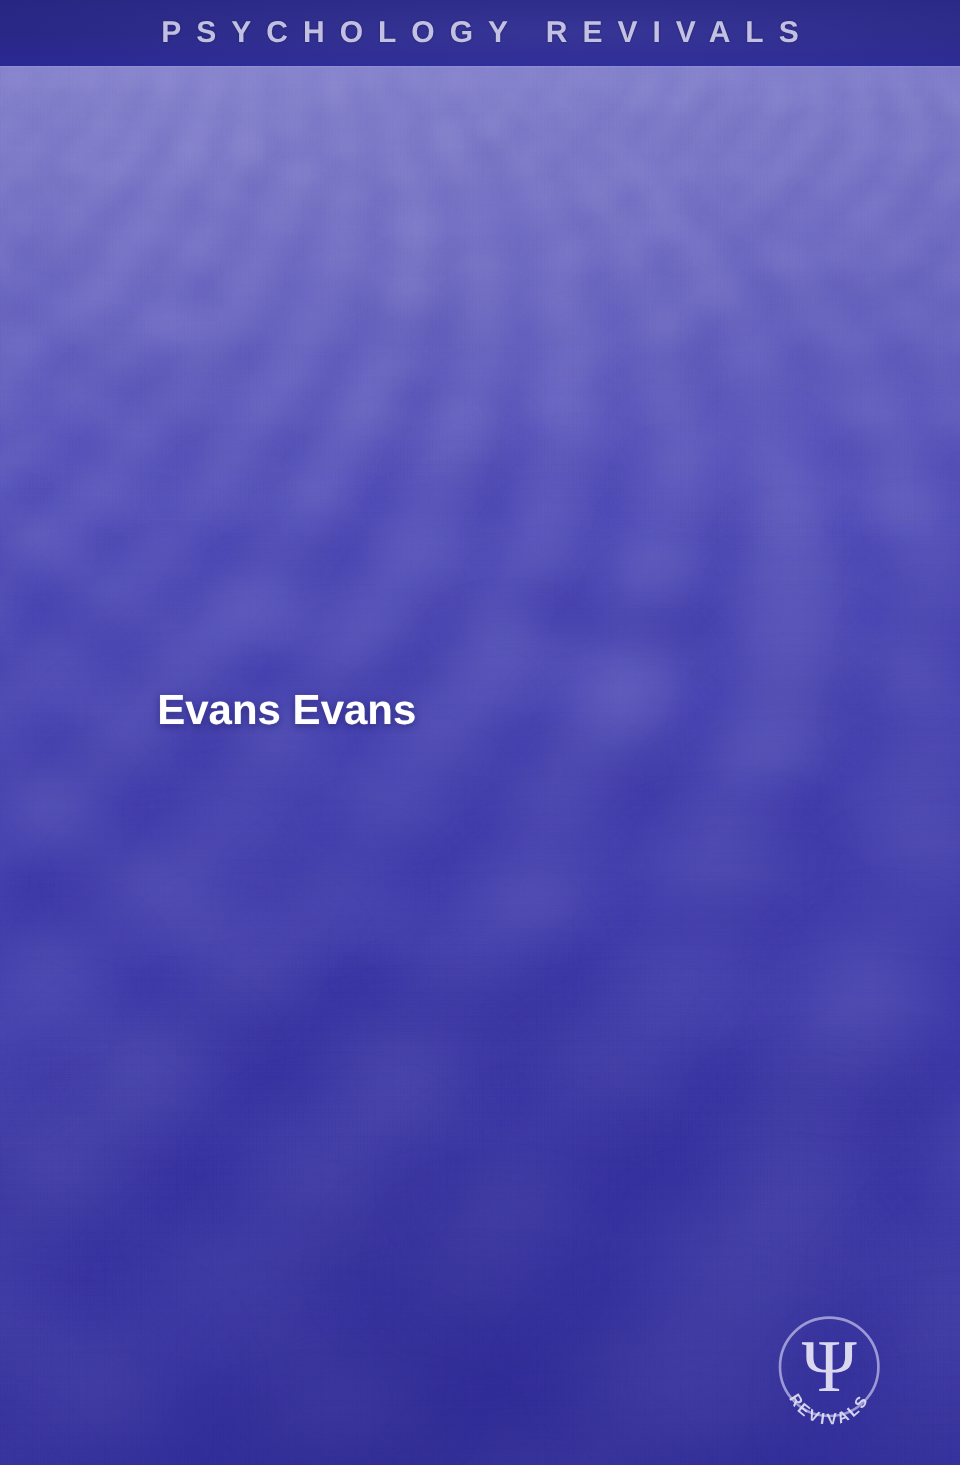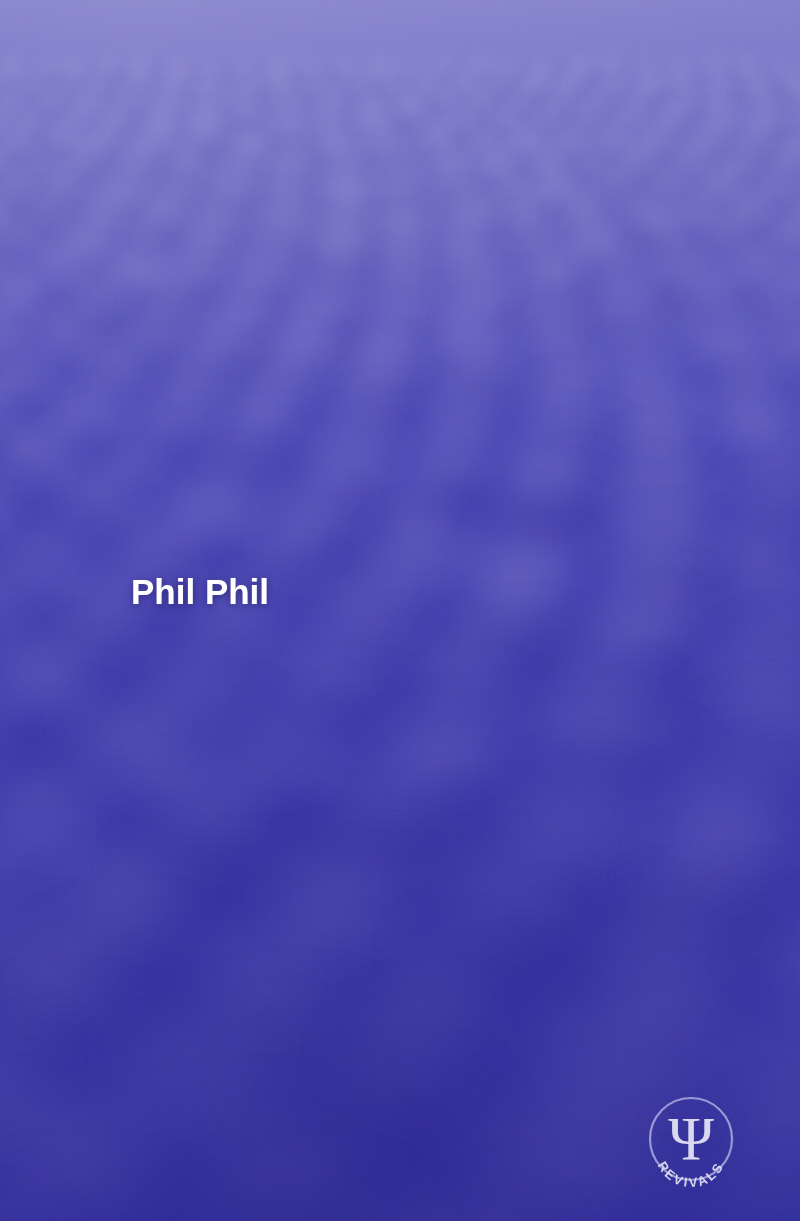--- a/index.html
+++ b/index.html
@@ -743,23 +743,26 @@
       <div class="blob" style="left: 435.339px; top: 1097.12px; width: 332.603px; height: 179.741px; background: radial-gradient(60% 55% at 42% 30%, rgba(214, 212, 245, 0.196) 0%, rgba(214, 212, 245, 0) 72%); filter: blur(37px);"></div>
       <div class="blob" style="left: 415.382px; top: 1179.8px; width: 345.907px; height: 129.414px; background: radial-gradient(62% 58% at 52% 60%, rgba(24, 20, 104, 0.25) 0%, rgba(24, 20, 104, 0) 74%); filter: blur(46.3px);"></div>
       <div class="blob" style="left: 643.89px; top: 1117.91px; width: 320.037px; height: 148.668px; background: radial-gradient(60% 55% at 42% 30%, rgba(214, 212, 245, 0.125) 0%, rgba(214, 212, 245, 0) 72%); filter: blur(37px);"></div>
       <div class="blob" style="left: 624.688px; top: 1186.3px; width: 332.839px; height: 107.041px; background: radial-gradient(62% 58% at 52% 60%, rgba(24, 20, 104, 0.224) 0%, rgba(24, 20, 104, 0) 74%); filter: blur(46.3px);"></div>
       <div class="blob" style="left: -179.106px; top: 1201.61px; width: 283.884px; height: 205.87px; background: radial-gradient(60% 55% at 42% 30%, rgba(214, 212, 245, 0.153) 0%, rgba(214, 212, 245, 0) 72%); filter: blur(39.9px);"></div>
       <div class="blob" style="left: 328.695px; top: 1208.28px; width: 276.482px; height: 156.336px; background: radial-gradient(60% 55% at 42% 30%, rgba(214, 212, 245, 0.16) 0%, rgba(214, 212, 245, 0) 72%); filter: blur(39.9px);"></div>
     </div>
   <div class="bg-soft"></div>
   <div class="bg-grain"></div>
 
-
-
-  <div class="book-author">Phil Phil</div>
+  <div class="series-band">
+    <div class="series-title">PSYCHOLOGY  REVIVALS</div>
+  </div>
+
+
+  <div class="book-author">Evans Evans</div>
 
   <div class="psi-logo">
     <svg viewBox="0 0 104 104" xmlns="http://www.w3.org/2000/svg" aria-hidden="true">
       <defs>
         <path id="arcPath" d="M 16 62 A 36 36 0 0 0 88 62" fill="none"></path>
       </defs>
       <circle cx="52" cy="50" r="41" fill="none" stroke="#c9c7ee" stroke-width="2.2" opacity="0.72"></circle>
       <text x="52" y="70" text-anchor="middle" font-family="'Liberation Serif', serif" font-size="62" fill="#eceaf9" opacity="0.95">Ψ</text>
       <text font-family="'Liberation Sans', sans-serif" font-size="13" font-weight="700" letter-spacing="2.6" fill="#eceaf9" opacity="0.92">
         <textPath href="#arcPath" startOffset="50%" text-anchor="middle">REVIVALS</textPath>

